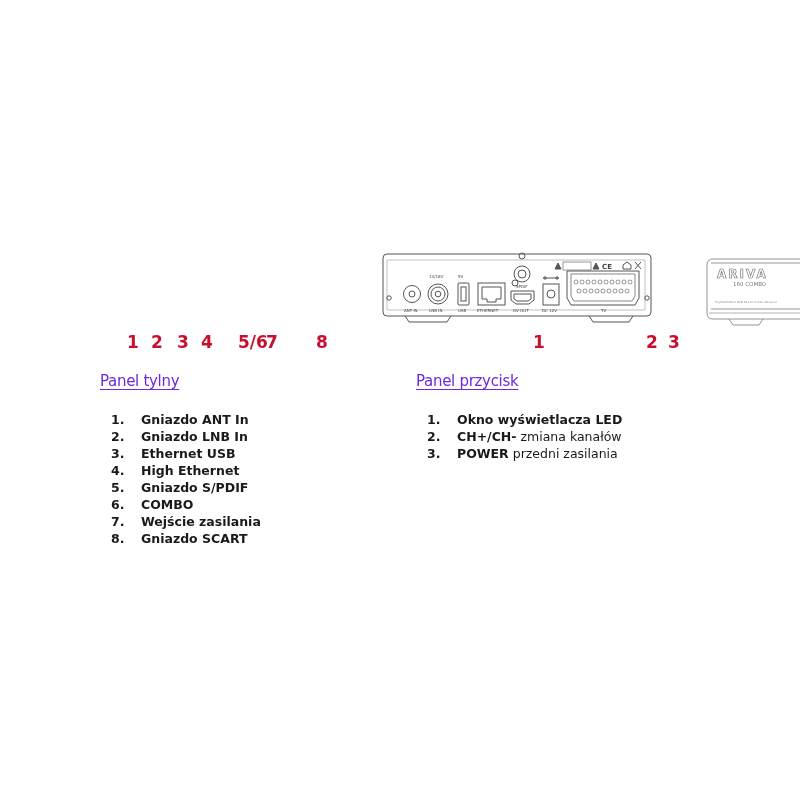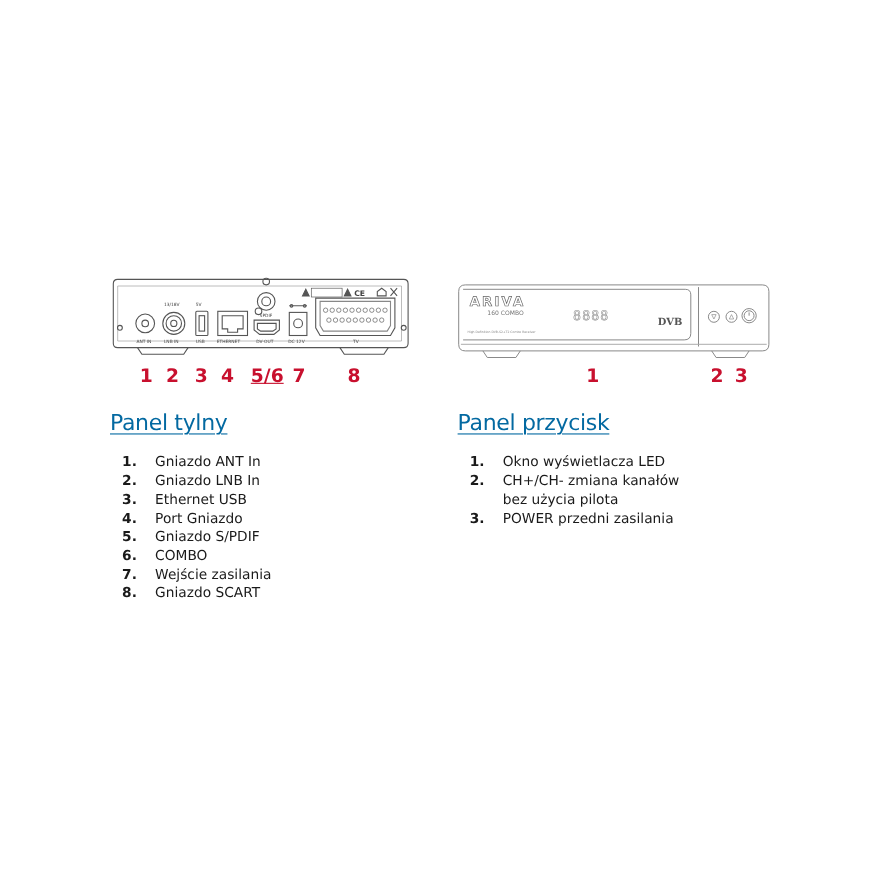--- a/index.html
+++ b/index.html
@@ -1,24 +1,24 @@
 <!DOCTYPE html>
 <html><head>
 <meta charset="utf-8">
 <style>
   html, body { margin: 0; padding: 0; background: #ffffff; }
   body { width: 800px; height: 799px; position: relative; overflow: hidden; font-family: "DejaVu Sans", "Liberation Sans", sans-serif; color: #1a1a1a; }
-  .abs { position: absolute; }
+  .abs { position: absolute; text-align: right; }
   .device-svg { position: absolute; }
   .num { position: absolute; font-family: "DejaVu Sans", sans-serif; font-weight: bold; color: #c8102e; font-size: 17px; line-height: 20px; }
-  .section-title { position: absolute; font-family: "DejaVu Sans", sans-serif; font-size: 20px; color: #0369a1; text-decoration: underline; text-decoration-thickness: 1px; text-underline-offset: 3px; letter-spacing: -0.3px; }
+  .section-title { position: absolute; font-family: "DejaVu Sans", sans-serif; font-size: 15px; color: #6d28d9; text-decoration: underline; text-decoration-thickness: 1px; text-underline-offset: 3px; letter-spacing: -0.3px; }
   .list { position: absolute; margin: 0; padding: 0; list-style: none; font-size: 12.5px; line-height: 17px; }
   .list li { position: relative; padding-left: 30px; white-space: nowrap; }
   .list .n { position: absolute; left: 0; font-weight: bold; }
-  .list .b { font-weight: normal; }
+  .list .b { font-weight: bold; }
   .list .r { font-weight: normal; }
   .small-lbl { font-family: "DejaVu Sans", sans-serif; font-size: 4px; fill: #444; }
 </style>
 </head>
 <body>
 
 <div class="abs" style="left:97px; top:250px; width:280px; height:80px;">
   <svg class="device-svg" width="280" height="80" viewBox="0 0 280 80">
     <g fill="none" stroke="#555" stroke-width="1">
 
@@ -100,21 +100,21 @@
     <text class="small-lbl" x="139" y="38">SPDIF</text>
     <text class="small-lbl" x="52" y="28" font-size="3">13/18V</text>
     <text class="small-lbl" x="81" y="28" font-size="3">5V</text>
   </svg>
 </div>
 
 <div class="num" style="left:127px; top:332px;">1</div>
 <div class="num" style="left:151px; top:332px;">2</div>
 <div class="num" style="left:177px; top:332px;">3</div>
 <div class="num" style="left:201px; top:332px;">4</div>
-<div class="num" style="left:228px; top:332px;text-decoration:underline;">5/6</div>
+<div class="num" style="left:238px; top:332px;">5/6</div>
 <div class="num" style="left:266px; top:332px;">7</div>
 <div class="num" style="left:316px; top:332px;">8</div>
 
 <div class="abs" style="left:413px; top:255px; width:290px; height:75px;">
   <svg class="device-svg" width="290" height="75" viewBox="0 0 290 75">
     <g fill="none" stroke="#888" stroke-width="0.9">
       <path d="M4 10 Q4 4 10 4 L280 4 Q286 4 286 10 L286 58 Q286 64 280 64 L10 64 Q4 64 4 58 Z" fill="#fff"></path>
       <path d="M8 8 L210 8 Q215 8 215 13 L215 48 Q215 54 209 54 L8 54"></path>
       <path d="M222 6 L222 60"></path>
       <path d="M6 58 L284 58" stroke="#aaa"></path>
@@ -141,27 +141,26 @@
 <div class="num" style="left:533px; top:332px;">1</div>
 <div class="num" style="left:646px; top:332px;">2</div>
 <div class="num" style="left:668px; top:332px;">3</div>
 
 <div class="section-title" style="left:100px; top:372px;">Panel tylny</div>
 
 <ul class="list" style="left:111px; top:411px;">
   <li><span class="n">1.</span><span class="b">Gniazdo ANT In</span></li>
   <li><span class="n">2.</span><span class="b">Gniazdo LNB In</span></li>
   <li><span class="n">3.</span><span class="b">Ethernet USB</span></li>
-  <li><span class="n">4.</span><span class="b">Port Gniazdo</span></li>
+  <li><span class="n">4.</span><span class="b">High Ethernet</span></li>
   <li><span class="n">5.</span><span class="b">Gniazdo S/PDIF</span></li>
   <li><span class="n">6.</span><span class="b">COMBO</span></li>
   <li><span class="n">7.</span><span class="b">Wejście zasilania</span></li>
   <li><span class="n">8.</span><span class="b">Gniazdo SCART</span></li>
 </ul>
 
 <div class="section-title" style="left:416px; top:372px;">Panel przycisk</div>
 
 <ul class="list" style="left:427px; top:411px;">
   <li><span class="n">1.</span><span class="b">Okno wyświetlacza LED</span></li>
   <li><span class="n">2.</span><span class="b">CH+/CH-</span><span class="r"> zmiana kanałów</span></li>
-  <li><span class="r">bez użycia pilota</span></li>
   <li><span class="n">3.</span><span class="b">POWER</span><span class="r"> przedni zasilania</span></li>
 </ul>
 
 </body></html>

